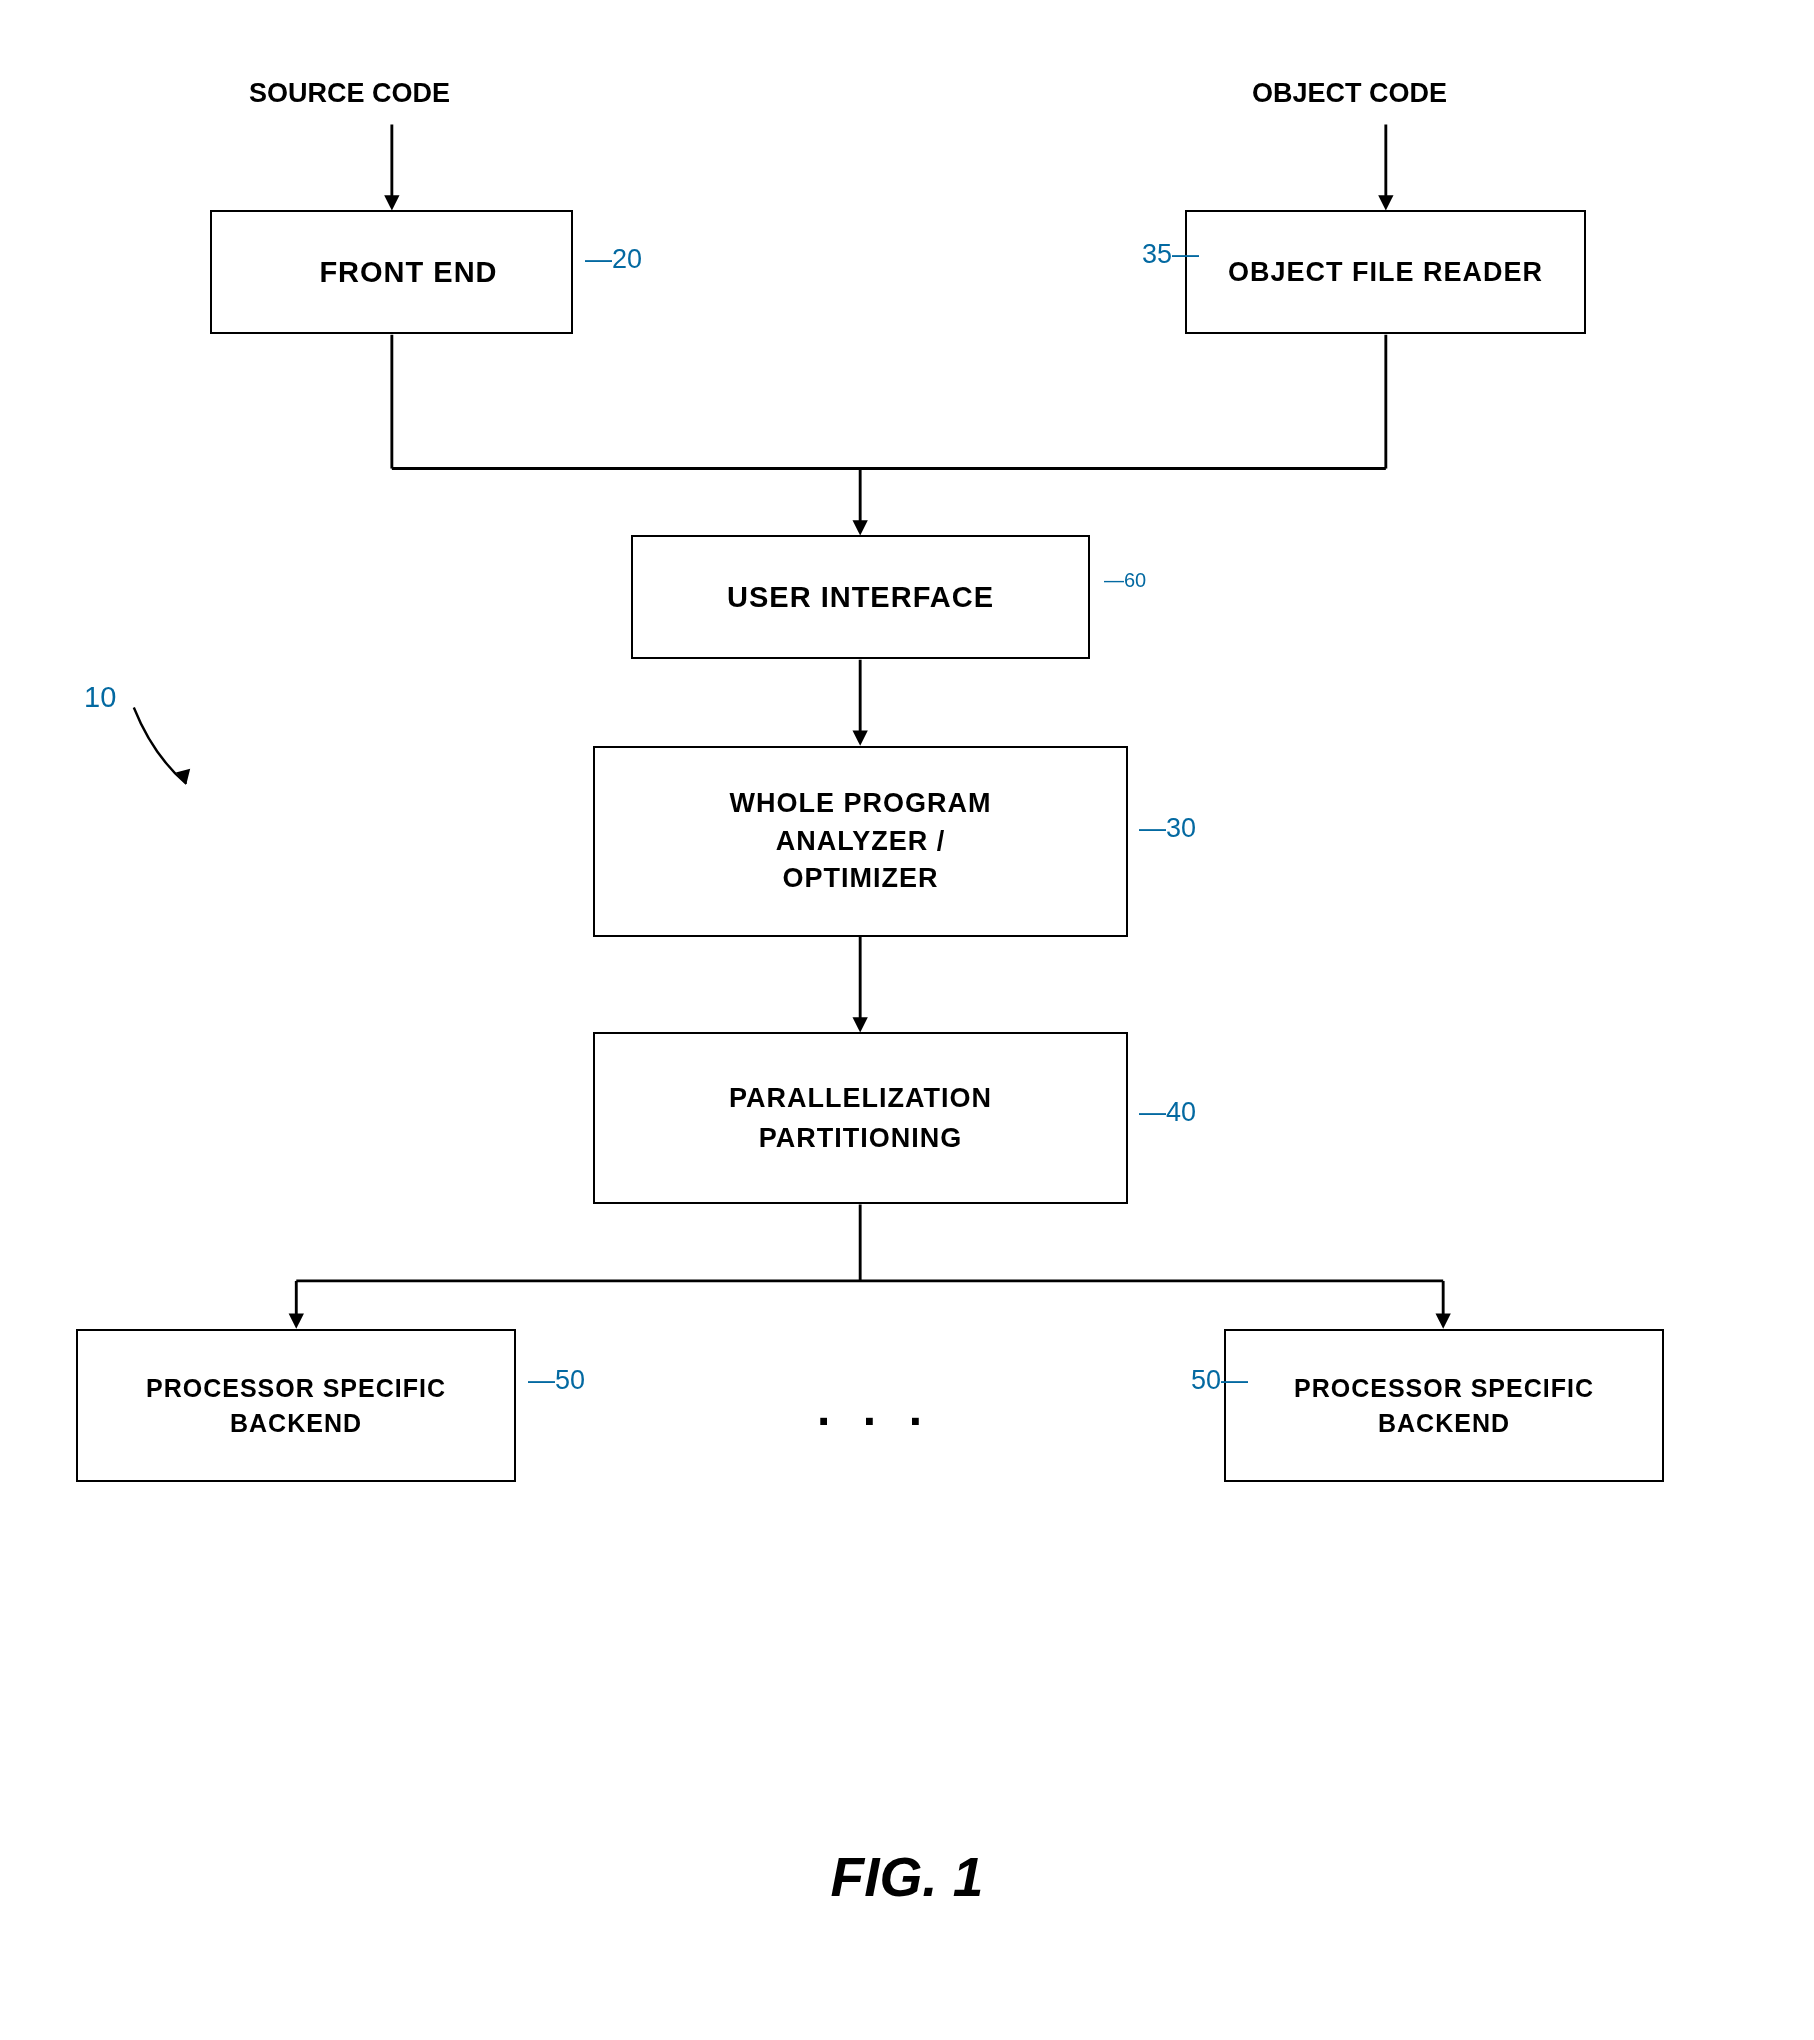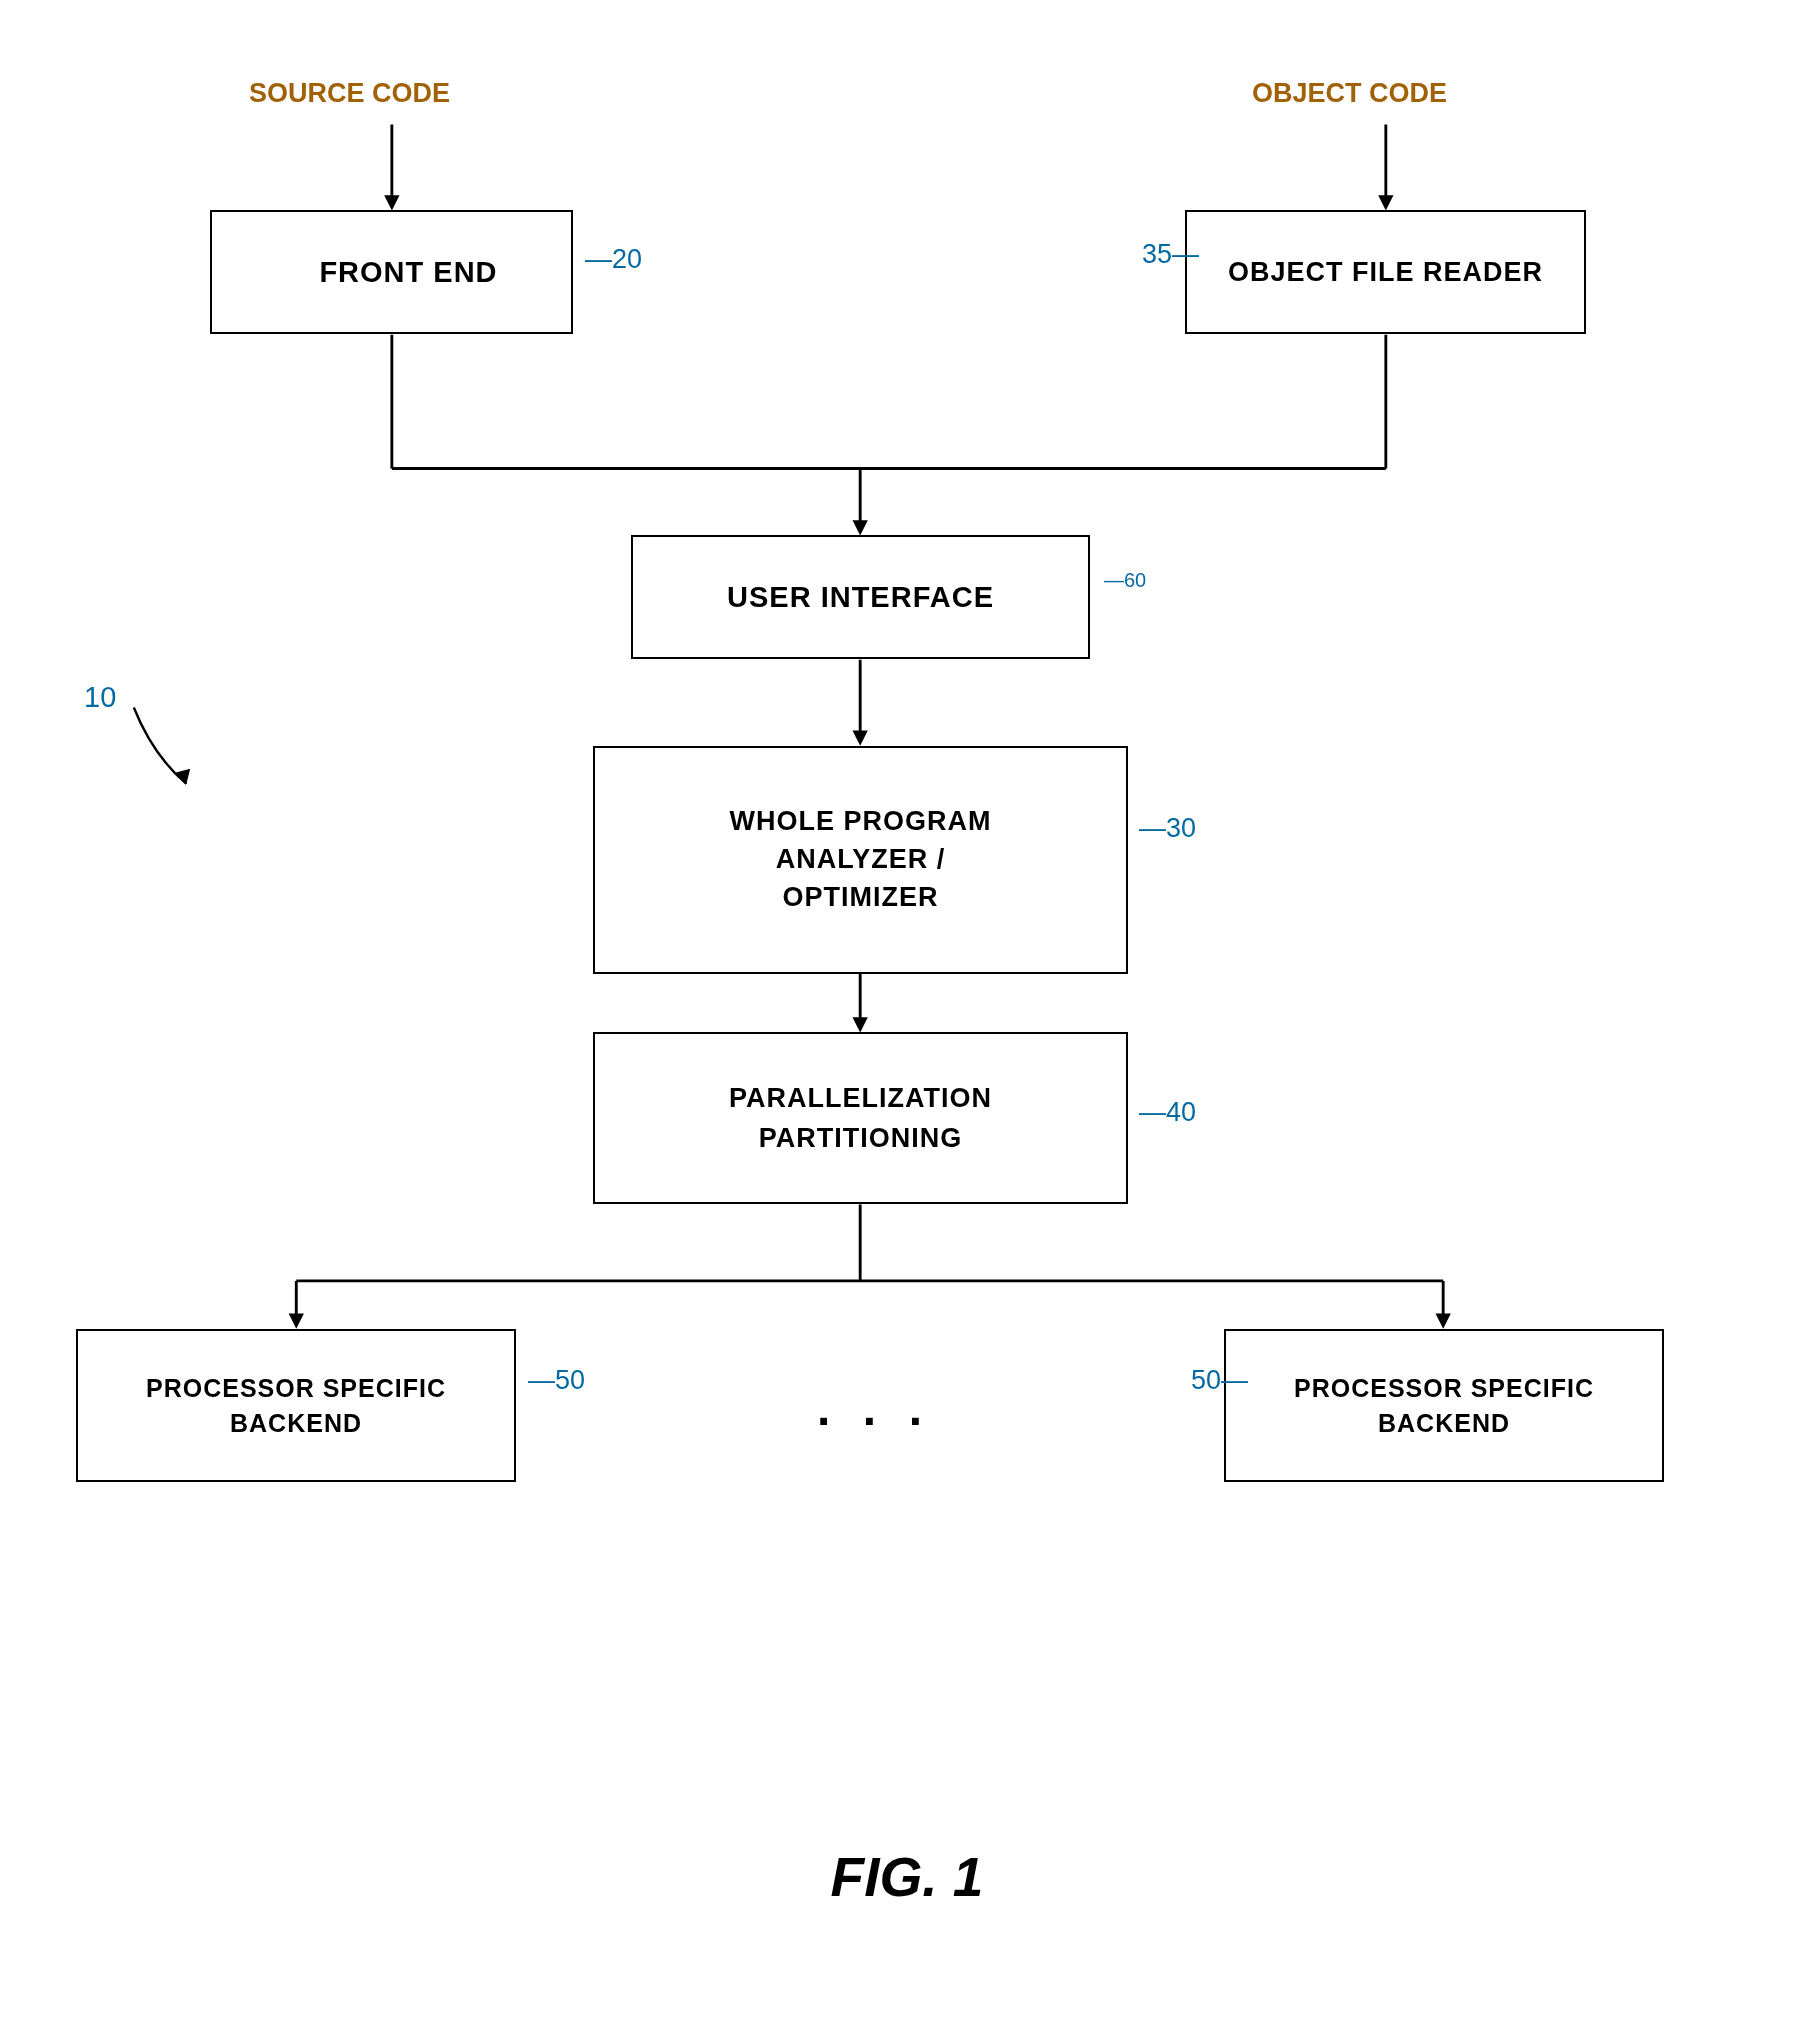--- a/index.html
+++ b/index.html
@@ -31,21 +31,21 @@
       justify-content: center;
       text-align: center;
       font-size: 27px;
       font-weight: bold;
       letter-spacing: 1px;
     }
     .label {
       position: absolute;
       font-size: 25px;
       font-weight: normal;
-      color: #a16207;
+      color: #000000;
     }
     .figure-title {
       position: absolute;
       font-size: 50px;
       font-style: italic;
       font-weight: bold;
       color: #000;
       text-align: center;
     }
     svg.arrows {
@@ -113,21 +113,21 @@
   </div>
 
   <div class="box" style="left: 631px; top: 535px; width: 459px; height: 124px; font-size: 29px;">
     <span>USER INTERFACE</span>
   </div>
 
   <div class="box" style="left: 1185px; top: 210px; width: 401px; height: 124px; font-size: 27px;">
     <span>OBJECT FILE READER</span>
   </div>
 
-  <div class="box" style="left: 593px; top: 746px; width: 535px; height: 228px; font-size: 27px; line-height: 1.4; align-items: center;">
+  <div class="box" style="left: 593px; top: 746px; width: 535px; height: 191px; font-size: 27px; line-height: 1.4; align-items: center;">
     <span>WHOLE PROGRAM<br>ANALYZER /<br>OPTIMIZER</span>
   </div>
 
   <div class="box" style="left: 593px; top: 1032px; width: 535px; height: 172px; font-size: 27px; line-height: 1.5;">
     <span>PARALLELIZATION<br>PARTITIONING</span>
   </div>
 
   <div class="box" style="left: 76px; top: 1329px; width: 440px; height: 153px; font-size: 25px; line-height: 1.4;">
     <span>PROCESSOR SPECIFIC<br>BACKEND</span>
   </div>

